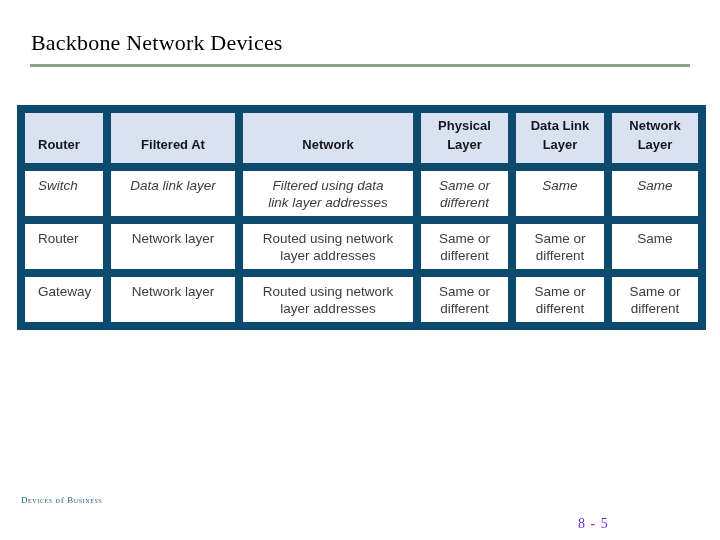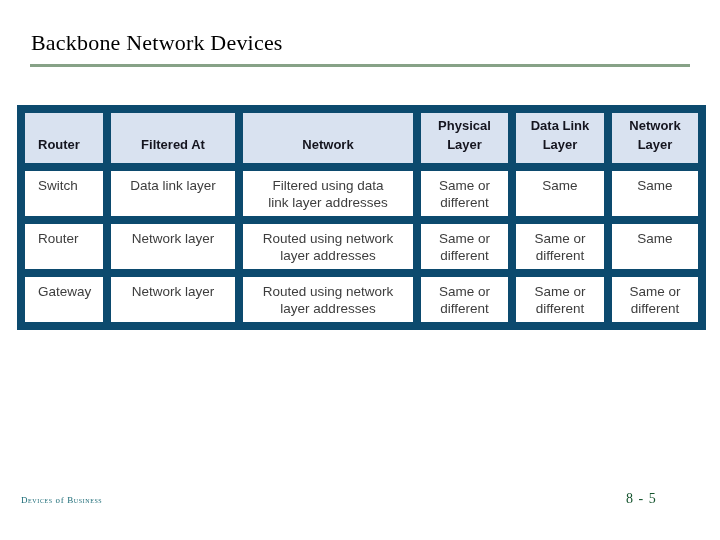--- a/index.html
+++ b/index.html
@@ -69,21 +69,21 @@
     vertical-align: top;
     padding: 6px 8px 4px 8px;
     line-height: 1.3;
     box-sizing: border-box;
   }
   table.devices-table th.col-device,
   table.devices-table td.col-device {
     text-align: left;
     padding-left: 13px;
   }
-  tr.row-switch  { height: 43px; }
+  tr.row-switch  { height: 43px; font-style: italic; }
   tr.row-router  { height: 45px; padding-left: 36px; }
   tr.row-gateway { height: 47px; padding-left: 40px; }
   .footer-logo {
     position: absolute;
     left: 21px;
     top: 496px;
     color: #1b6b76;
     font-family: "Liberation Serif", serif;
     line-height: 1.05;
   }
@@ -96,26 +96,25 @@
     font-variant: small-caps;
     letter-spacing: 0.6px;
   }
   .logo-line2 .of {
     font-variant: normal;
     text-transform: lowercase;
   }
   .page-number {
     position: absolute;
     left: 578px;
-    top: 491px;
+    top: 516px;
     font-family: "Liberation Serif", serif;
     font-size: 14px;
-    color: #14532d;
+    color: #6d28d9;
     letter-spacing: 1px;
-    margin-left: 48px;
   }
 </style>
 </head>
 <body>
 
 <div class="slide">
 
   <div class="slide-title">Backbone Network Devices</div>
   <div class="title-underline"></div>
 

